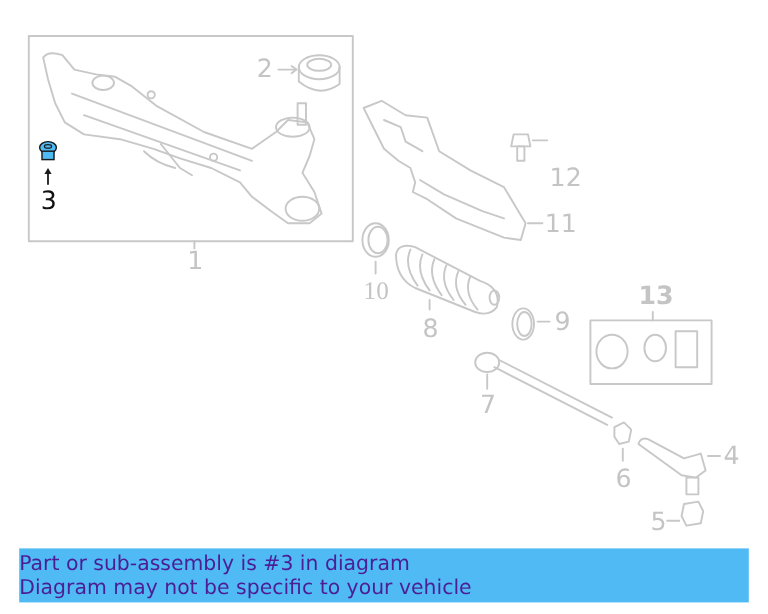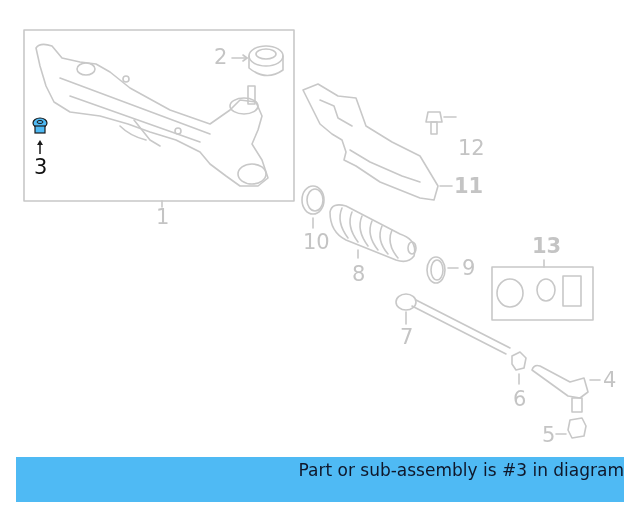--- a/index.html
+++ b/index.html
@@ -2,21 +2,21 @@
 <html><head>
 <meta charset="utf-8">
 <style>
   html, body { margin:0; padding:0; }
   body { width:640px; height:512px; background:#ffffff; position:relative; overflow:hidden;
          font-family:"DejaVu Sans", sans-serif; }
   .diagram { position:absolute; left:0; top:0; width:640px; height:512px; }
   .callout { position:absolute; font-size:21px; color:#c4c4c4; line-height:1; }
   .callout.active { color:#111111; }
   .banner { position:absolute; left:16px; top:457px; width:608px; height:45px; background:#4fbaf4;
-            color:#0f172a; text-align:right; font-size:17px; line-height:20px; padding-top:3px; box-sizing:border-box; }
+            color:#4c1d95; text-align:left; font-size:17px; line-height:20px; padding-top:3px; box-sizing:border-box; }
   .banner div { white-space:nowrap; }
 </style>
 </head>
 <body>
 
 <svg class="diagram" viewBox="0 0 640 512" xmlns="http://www.w3.org/2000/svg">
   <g fill="none" stroke="#c8c8c8" stroke-width="1.6" stroke-linejoin="round" stroke-linecap="round">
 
     <rect x="24" y="30" width="270" height="171"></rect>
     <line x1="162" y1="201" x2="162" y2="207"></line>
@@ -117,20 +117,21 @@
 
 <span class="callout" style="left:156px;top:207px;">1</span>
 <span class="callout" style="left:214px;top:47px;">2</span>
 <span class="callout active" style="left:34px;top:157px;">3</span>
 <span class="callout" style="left:603px;top:370px;">4</span>
 <span class="callout" style="left:542px;top:425px;">5</span>
 <span class="callout" style="left:513px;top:389px;">6</span>
 <span class="callout" style="left:400px;top:327px;">7</span>
 <span class="callout" style="left:352px;top:264px;">8</span>
 <span class="callout" style="left:462px;top:258px;">9</span>
-<span class="callout" style="left:303px;top:232px;">10</span>
-<span class="callout" style="left:454px;top:176px;font-weight:bold;">11</span>
+<span class="callout" style="left:303px;top:232px;font-family:Liberation Serif, serif;">10</span>
+<span class="callout" style="left:454px;top:176px;">11</span>
 <span class="callout" style="left:458px;top:106px;margin-top:32px;">12</span>
 <span class="callout" style="left:532px;top:236px;font-weight:bold;">13</span>
 
 <div class="banner">
   <div>Part or sub-assembly is #3 in diagram</div>
+  <div>Diagram may not be specific to your vehicle</div>
 </div>
 
 </body></html>

